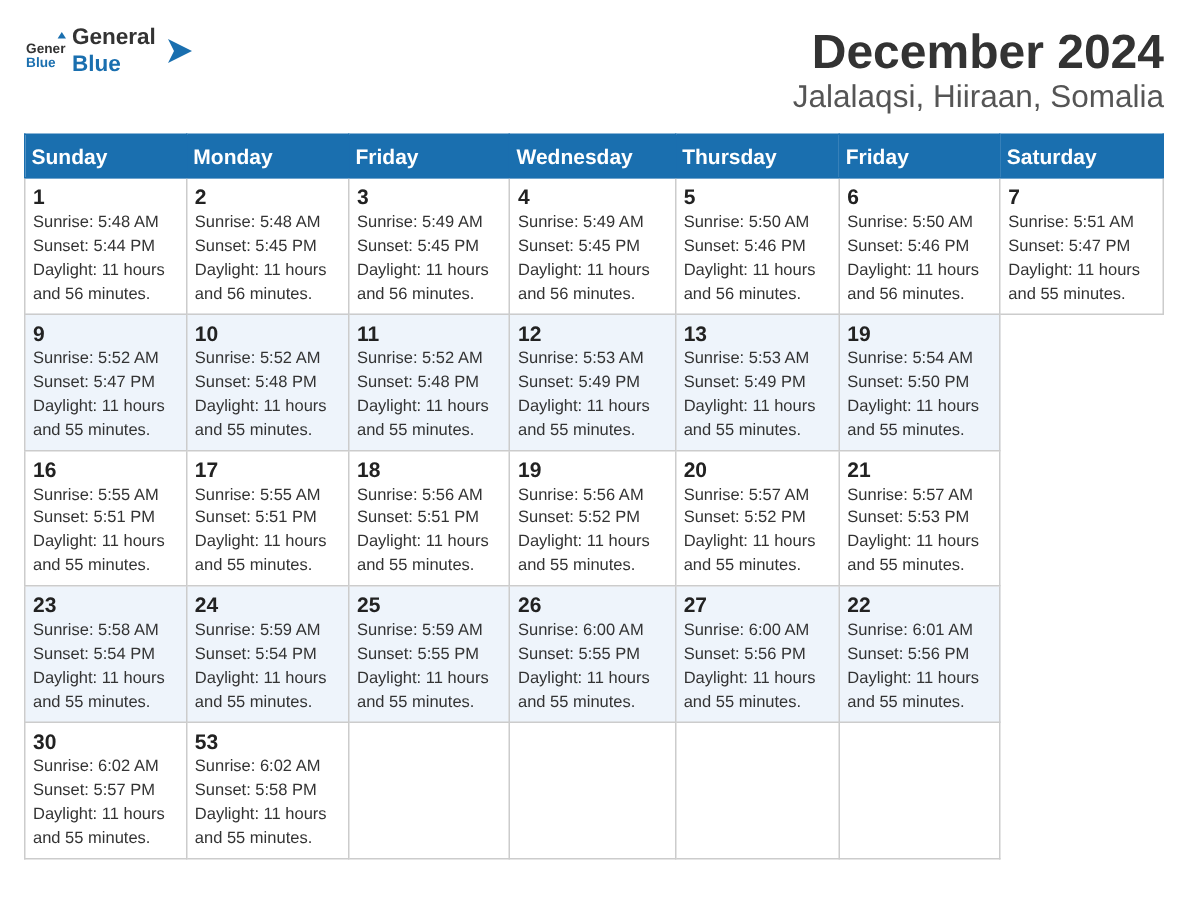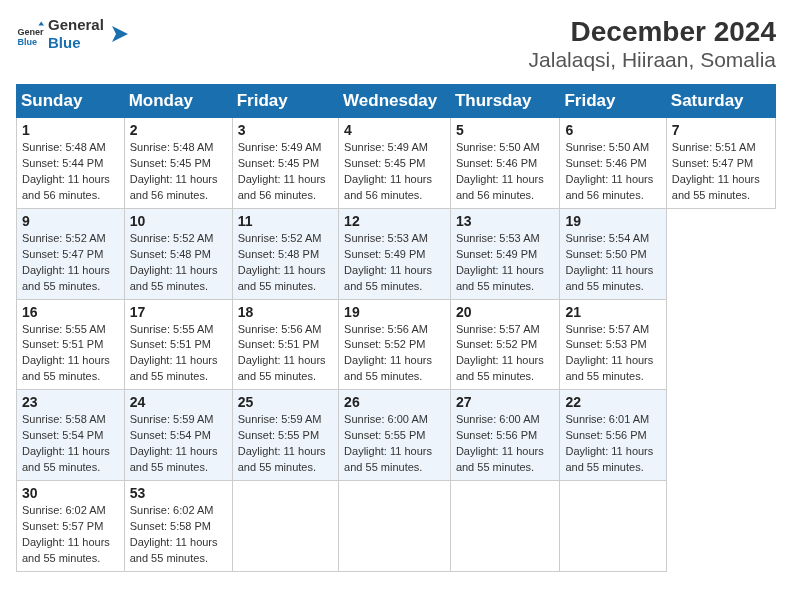--- a/index.html
+++ b/index.html
@@ -22,39 +22,39 @@
       gap: 4px;
     }
     .logo-icon {
       width: 28px;
       height: 28px;
     }
     .title-section {
       text-align: right;
     }
     .month-title {
-      font-size: 28px;
+      font-size: 32px;
       font-weight: bold;
       color: #333;
     }
     .location {
       font-size: 21px;
       color: #555;
     }
     table {
       width: 100%;
       border-collapse: collapse;
       font-size: 11px;
     }
     thead tr th {
       background: #1a6faf;
       color: white;
       padding: 6px 4px;
       text-align: left;
-      font-size: 17px;
+      font-size: 14px;
       font-weight: bold;
       border: 1px solid #1a6faf;
     }
     tbody tr td {
       border: 1px solid #ccc;
       vertical-align: top;
       padding: 4px 5px;
       width: 113px;
       min-height: 80px;
     }

